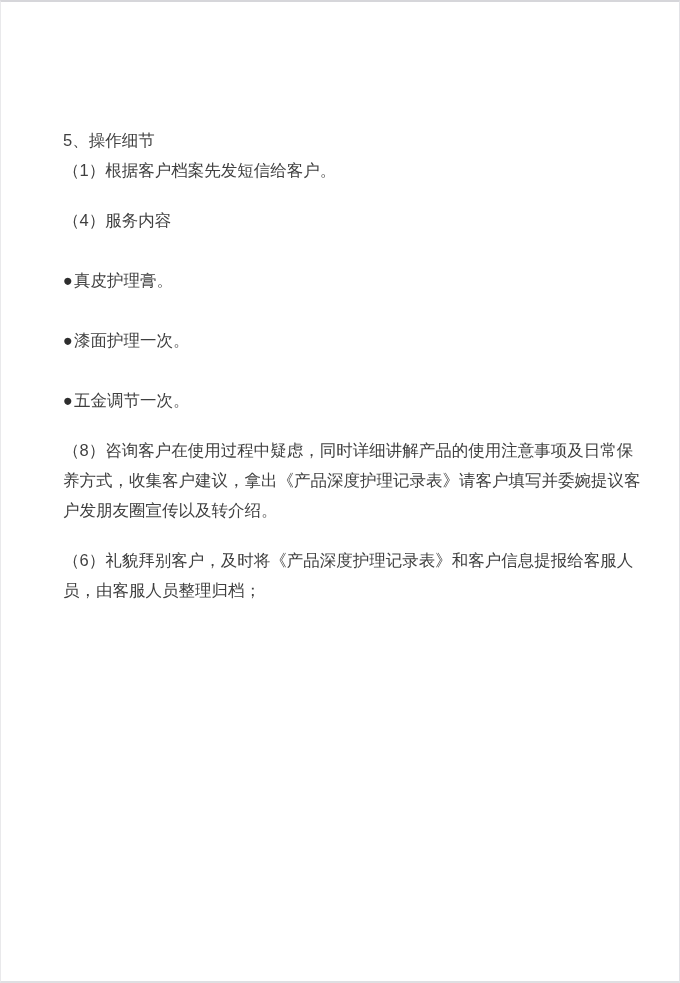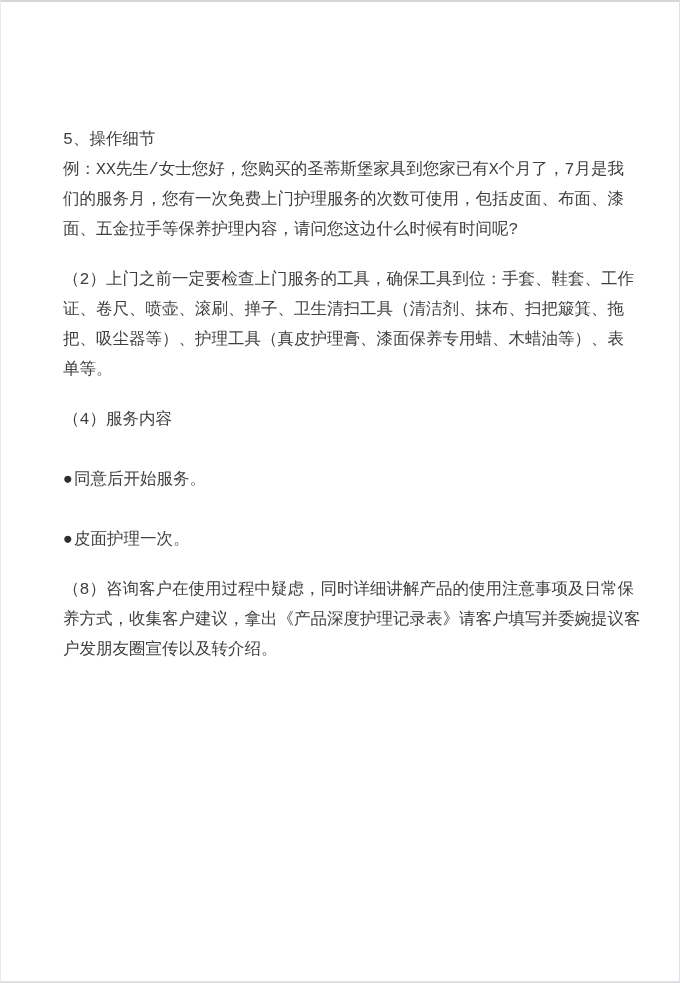--- a/index.html
+++ b/index.html
@@ -23,21 +23,20 @@
   .doc {
     box-sizing: border-box;
     padding: 123px 33px 40px 62px;
     width: 100%;
     color: #3f3f3f;
     font-size: 16.5px;
     line-height: 30px;
   }
   .block {
     margin: 0 0 20px 0;
-    font-family: Liberation Mono, monospace;
   }
   .block p {
     margin: 0;
     white-space: pre-line;
   }
   .bullet-row {
     white-space: normal;
   }
   .bullet-glyph {
     color: #2e2e2e;
@@ -45,44 +44,43 @@
   }
 </style>
 </head>
 <body>
 
 <div class="page">
   <div class="doc">
 
     <div class="block">
       <p>5、操作细节</p>
-      <p>例：XX先生/女士您好，您购买的圣蒂斯堡家具到您家已有X个月了，7月是我
-们的服务月，您有一次免费上门护理服务的次数可使用，包括皮面、布面、漆
-面、五金拉手等保养护理内容，请问您这边什么时候有时间呢?</p>
+      <p>（1）根据客户档案先发短信给客户。</p>
     </div>
 
-    <div class="block">
-      <p>（2）上门之前一定要检查上门服务的工具，确保工具到位：手套、鞋套、工作
-证、卷尺、喷壶、滚刷、掸子、卫生清扫工具（清洁剂、抹布、扫把簸箕、拖
-把、吸尘器等）、护理工具（真皮护理膏、漆面保养专用蜡、木蜡油等）、表
-单等。</p>
-    </div>
 
 
     <div class="block">
       <p>（4）服务内容</p>
       <p class="bullet-row">
-        <span class="bullet-glyph">●</span><span>同意后开始服务。</span>
+        <span class="bullet-glyph">●</span><span>真皮护理膏。</span>
       </p>
       <p class="bullet-row">
-        <span class="bullet-glyph">●</span><span>皮面护理一次。</span>
+        <span class="bullet-glyph">●</span><span>漆面护理一次。</span>
+      </p>
+      <p class="bullet-row">
+        <span class="bullet-glyph">●</span><span>五金调节一次。</span>
       </p>
     </div>
 
     <div class="block">
       <p>（8）咨询客户在使用过程中疑虑，同时详细讲解产品的使用注意事项及日常保
 养方式，收集客户建议，拿出《产品深度护理记录表》请客户填写并委婉提议客
 户发朋友圈宣传以及转介绍。</p>
     </div>
 
+    <div class="block">
+      <p>（6）礼貌拜别客户，及时将《产品深度护理记录表》和客户信息提报给客服人
+员，由客服人员整理归档；</p>
+    </div>
 
   </div>
 </div>
 
 </body></html>

